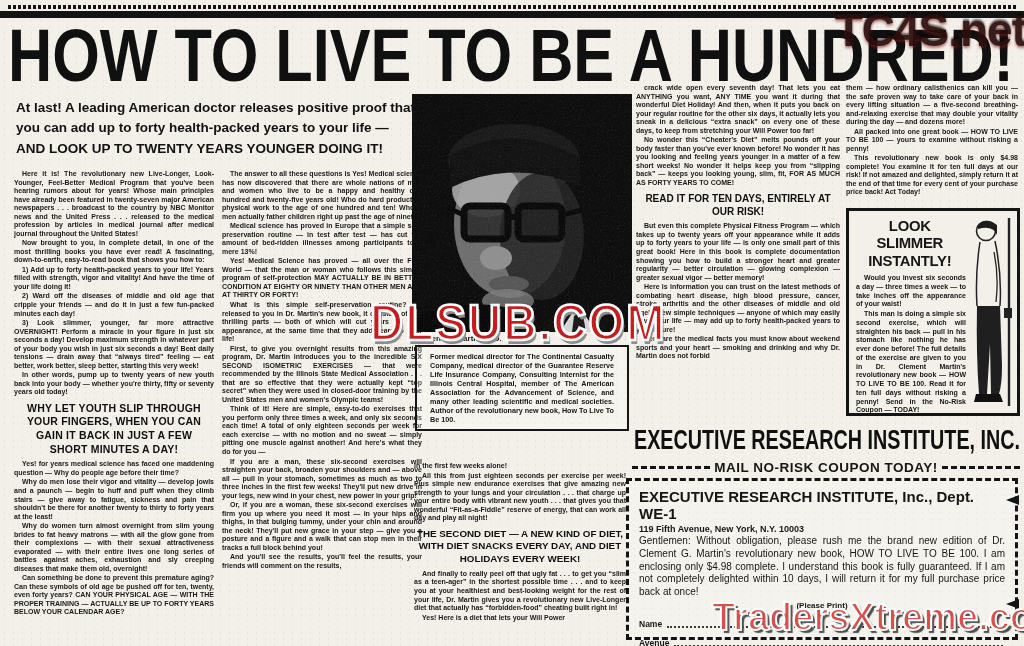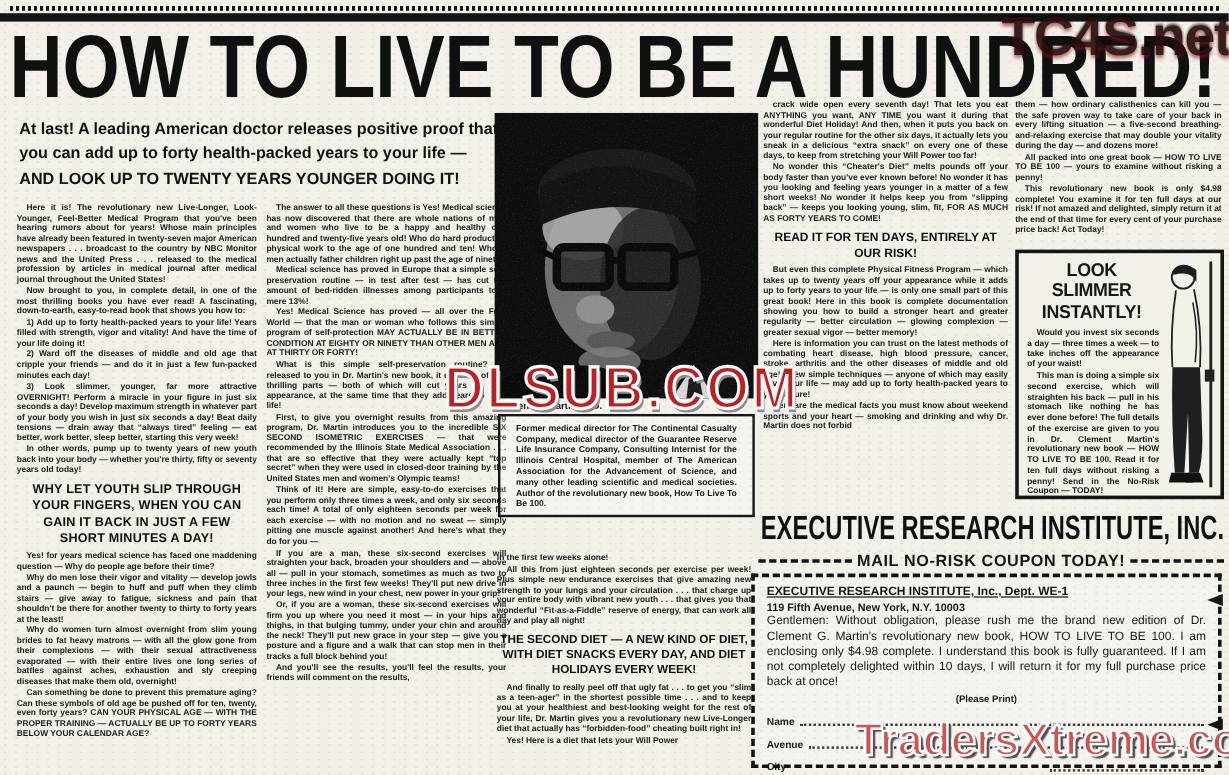--- a/index.html
+++ b/index.html
@@ -79,21 +79,21 @@
   #coupon-banner {
     position:absolute; left:628px; top:458px; width:396px; height:18px;
     display:flex; align-items:center;text-align:center;
   }
   #coupon-banner .dash { flex:1; border-top:3px dashed #141414; margin:0 4px; }
   #coupon-banner .label { font-size:13.5px; font-weight:bold; letter-spacing:.5px; white-space:nowrap; }
   #coupon {
     position:absolute; left:626px; top:478px; width:392px; height:162px;
     border:3px dashed #141414; padding:7px 10px 4px; background:rgba(255,255,255,0.2);
   }
-  .c-line1 { font-size:10px; font-weight:bold;text-decoration:underline; }
+  .c-line1 { font-size:15px; font-weight:bold; }
   .c-line2 { font-size:9px; font-weight:bold; margin:2px 0 1px; }
   .c-body, .c-cod { font-size:10px; line-height:1.28; font-weight:normal; text-align:justify; }
   .c-cod { margin-top:1px; }
   .chk {
     display:inline-block; width:7px; height:7px; border:1.3px solid #141414;
     margin-right:4px; vertical-align:-1px;
   }
   .c-print { text-align:center; font-size:8px; font-weight:bold; margin-top:2px; }
   .frow { display:flex; align-items:flex-end; margin-top:9px;justify-content:space-between; }
   .frow .flabel { font-size:8.5px; font-weight:bold; }

